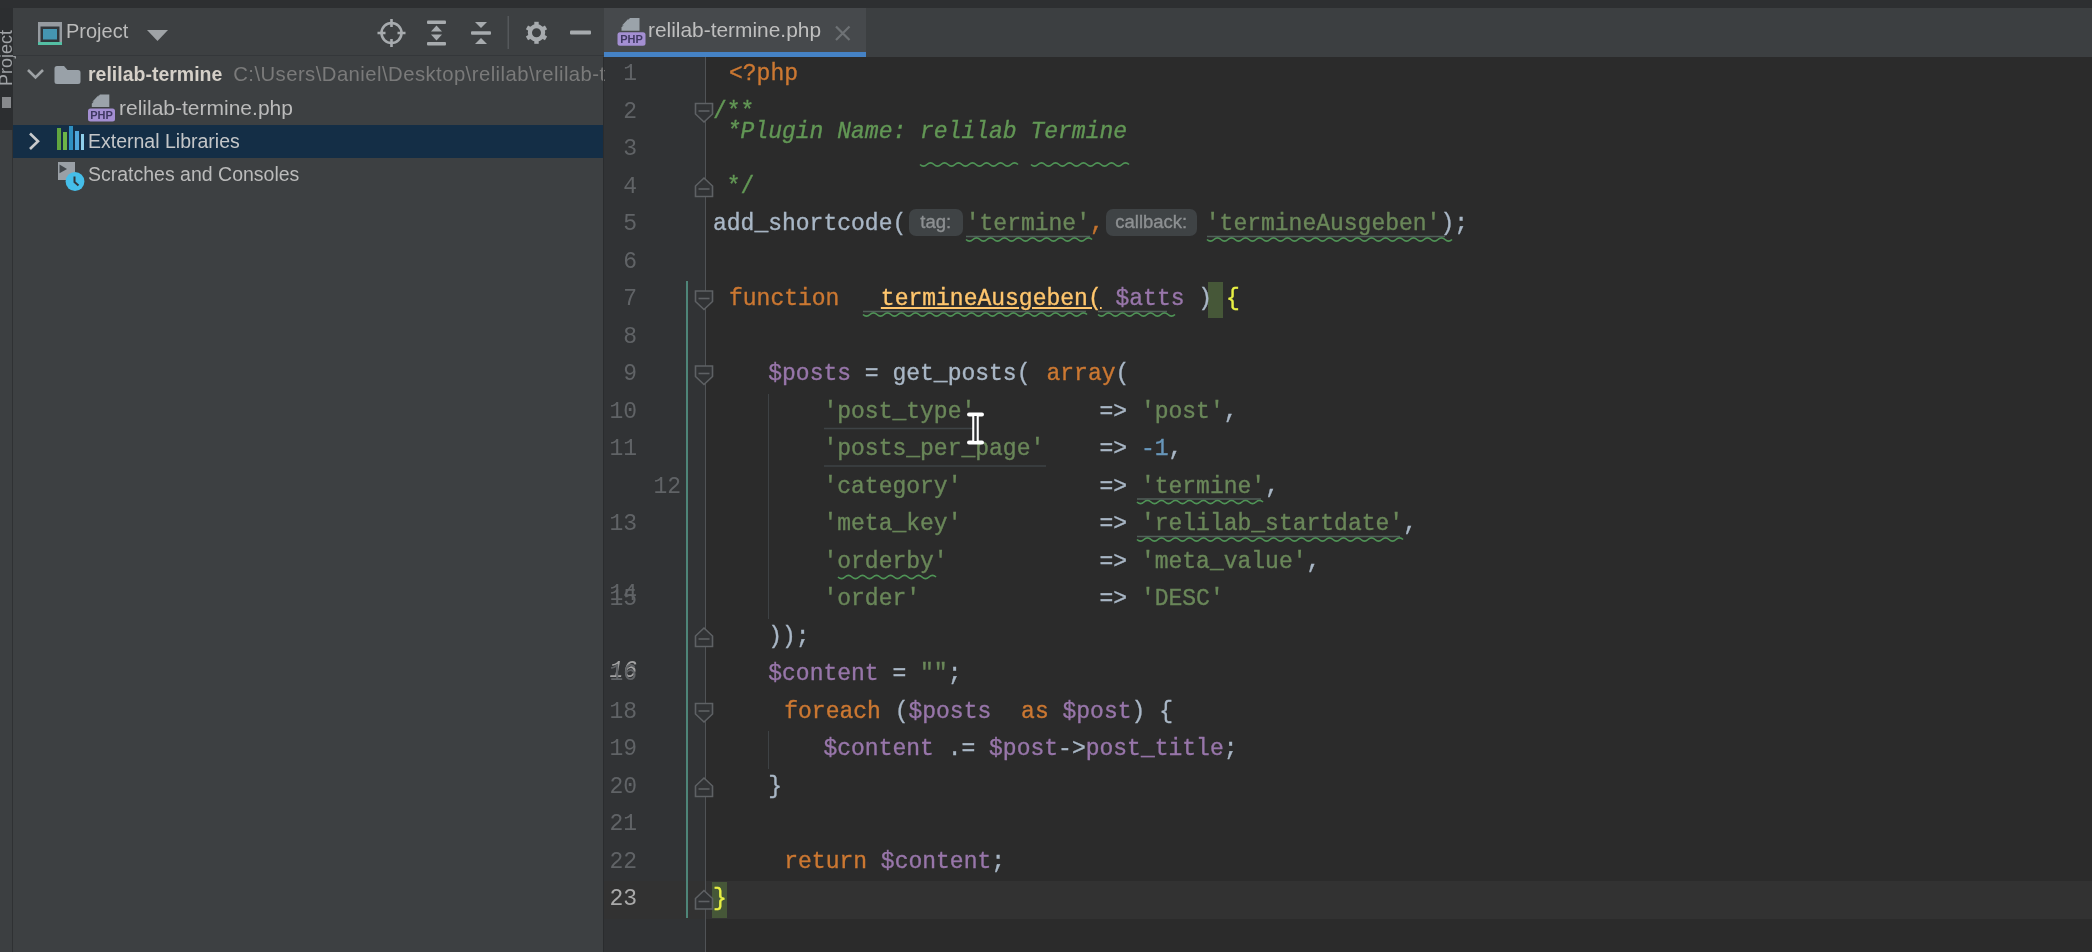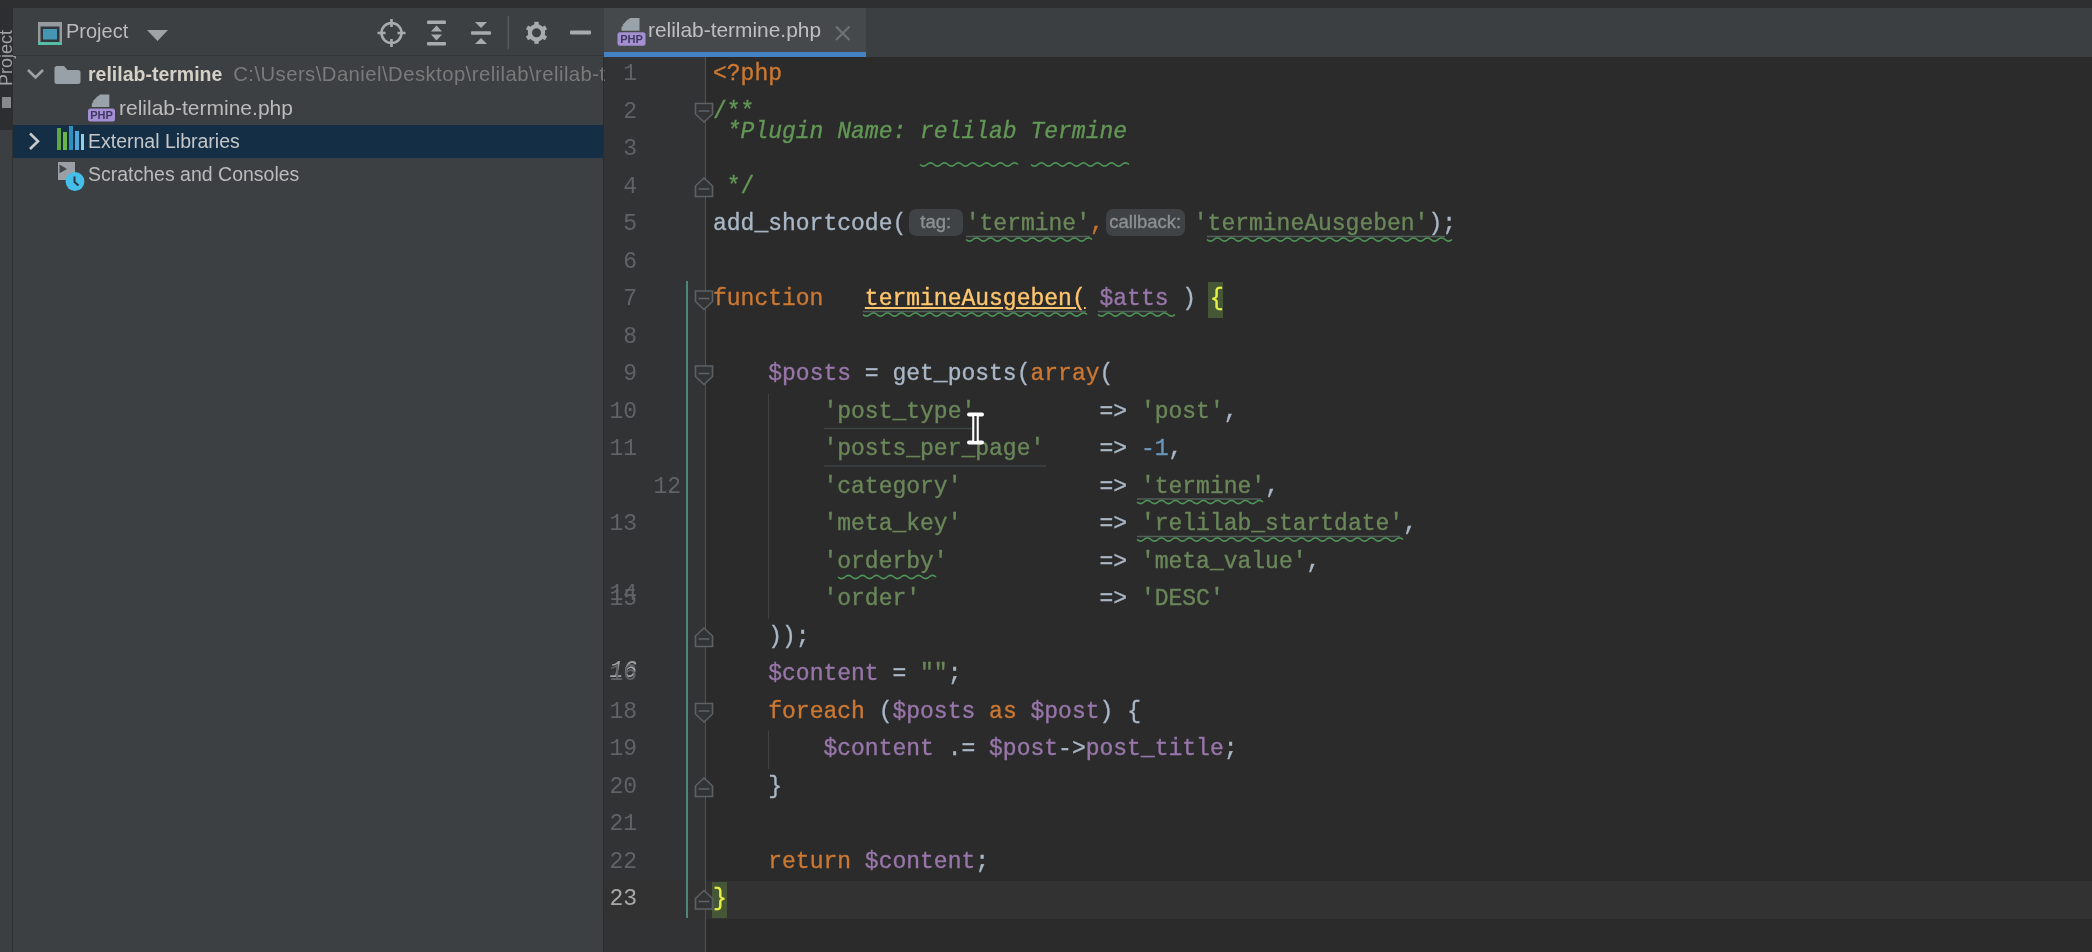--- a/index.html
+++ b/index.html
@@ -1,19 +1,19 @@
 <!DOCTYPE html>
 <html><head><meta charset="utf-8"><style>
   * { margin:0; padding:0; box-sizing:border-box; }
   html,body { width:2092px; height:952px; overflow:hidden; background:#2B2B2B;
     font-family:"Liberation Sans", sans-serif; }
   .abs { position:absolute; }
   #code .ln { position:absolute; left:713px; height:37.5px; line-height:37.5px;
     font-family:"Liberation Mono", monospace; font-size:23px; white-space:pre; color:#A9B7C6; -webkit-text-stroke:0.35px; }
-  .k { color:#CC7832; }
+  .k { color:#CC7832;margin-left:16px; }
   .c { color:#629755; }
   .ci { color:#629755; font-style:italic; }
   .g { color:#6A8759; }
   .v { color:#9876AA; }
   .f { color:#FFC66D;text-decoration:underline; }
   .n { color:#6897BB; }
   .oc { color:#C4732E; }
   .chip { display:inline-block; vertical-align:middle; height:27px; line-height:26px;
      border-radius:7px; background:#3F4345; color:#8D9092; text-align:center;
      font-family:"Liberation Sans", sans-serif; font-size:18.5px; position:relative; top:-2px; }
@@ -84,21 +84,21 @@
 <div class="num" style="top:693.75px;color:#606366;text-align:right;">18</div>
 <div class="num" style="top:731.25px;color:#606366;">19</div>
 <div class="num" style="top:768.75px;color:#606366;">20</div>
 <div class="num" style="top:806.25px;color:#606366;text-align:right;">21</div>
 <div class="num" style="top:843.75px;color:#606366;">22</div>
 <div class="num" style="top:881.25px;color:#A9A9A9;">23</div>
 <div class="ln" style="top:56.25px;"><span class="k">&lt;?php</span></div>
 <div class="ln" style="top:93.75px;"><span class="c">/**</span></div>
 <div class="ln" style="top:114px;"><span class="ci"> *Plugin Name: relilab Termine</span></div>
 <div class="ln" style="top:168.75px;"><span class="c"> */</span></div>
-<div class="ln" style="top:206.25px;">add_shortcode(<span class="chip" style="width:54px;margin-left:2.5px;margin-right:3px;">tag:</span><span class="g">'termine'</span><span class="oc">,</span><span class="chip" style="width:79px;margin-left:2px;margin-right:9px;">callback:</span><span class="g">'termineAusgeben'</span>);</div>
+<div class="ln" style="top:206.25px;">add_shortcode(<span class="chip" style="width:54px;margin-left:2.5px;margin-right:3px;">tag:</span><span class="g">'termine'</span><span class="oc">,</span><span class="chip" style="width:91px;margin-left:2px;margin-right:9px;">callback:</span><span class="g">'termineAusgeben'</span>);</div>
 <div class="ln" style="top:281.25px;"><span class="k">function</span>   <span class="f">termineAusgeben(</span> <span class="v">$atts</span> ) <span style="color:#E8F044;">{</span></div>
 <div class="ln" style="top:356.25px;">    <span class="v">$posts</span> = get_posts(<span class="k">array</span>(</div>
 <div class="ln" style="top:393.75px;">        <span class="g">'post_type'</span>         =&gt; <span class="g">'post'</span>,</div>
 <div class="ln" style="top:431.25px;">        <span class="g">'posts_per_page'</span>    =&gt; <span class="n">-1</span>,</div>
 <div class="ln" style="top:468.75px;">        <span class="g">'category'</span>          =&gt; <span class="g">'termine'</span>,</div>
 <div class="ln" style="top:506.25px;">        <span class="g">'meta_key'</span>          =&gt; <span class="g">'relilab_startdate'</span>,</div>
 <div class="ln" style="top:543.75px;">        <span class="g">'orderby'</span>           =&gt; <span class="g">'meta_value'</span>,</div>
 <div class="ln" style="top:581.25px;">        <span class="g">'order'</span>             =&gt; <span class="g">'DESC'</span></div>
 <div class="ln" style="top:618.75px;">    ));</div>
 <div class="ln" style="top:656.25px;">    <span class="v">$content</span> = <span class="g">""</span>;</div>

